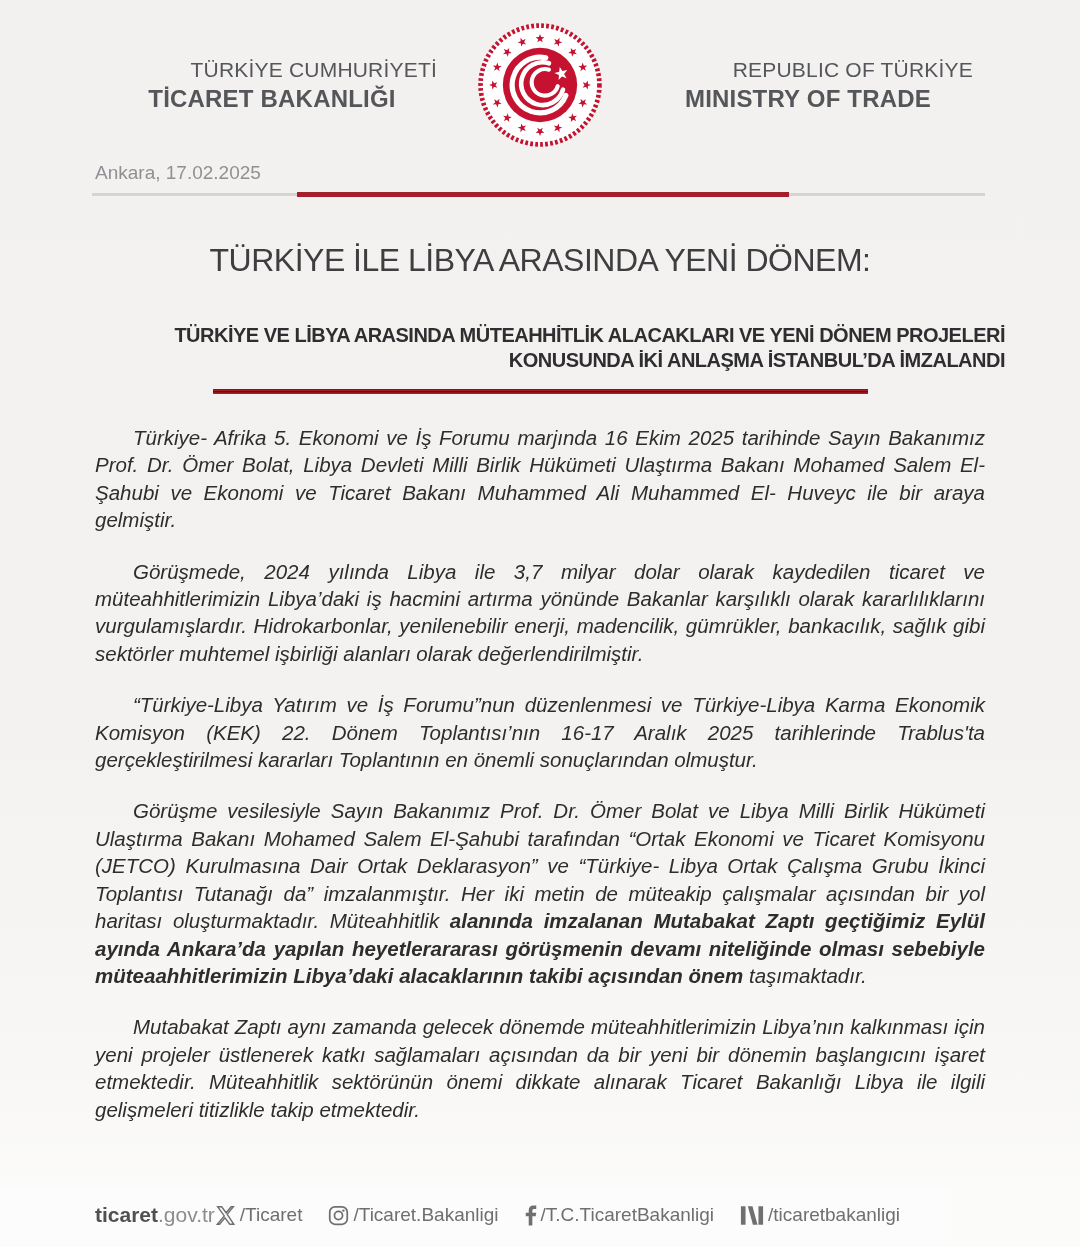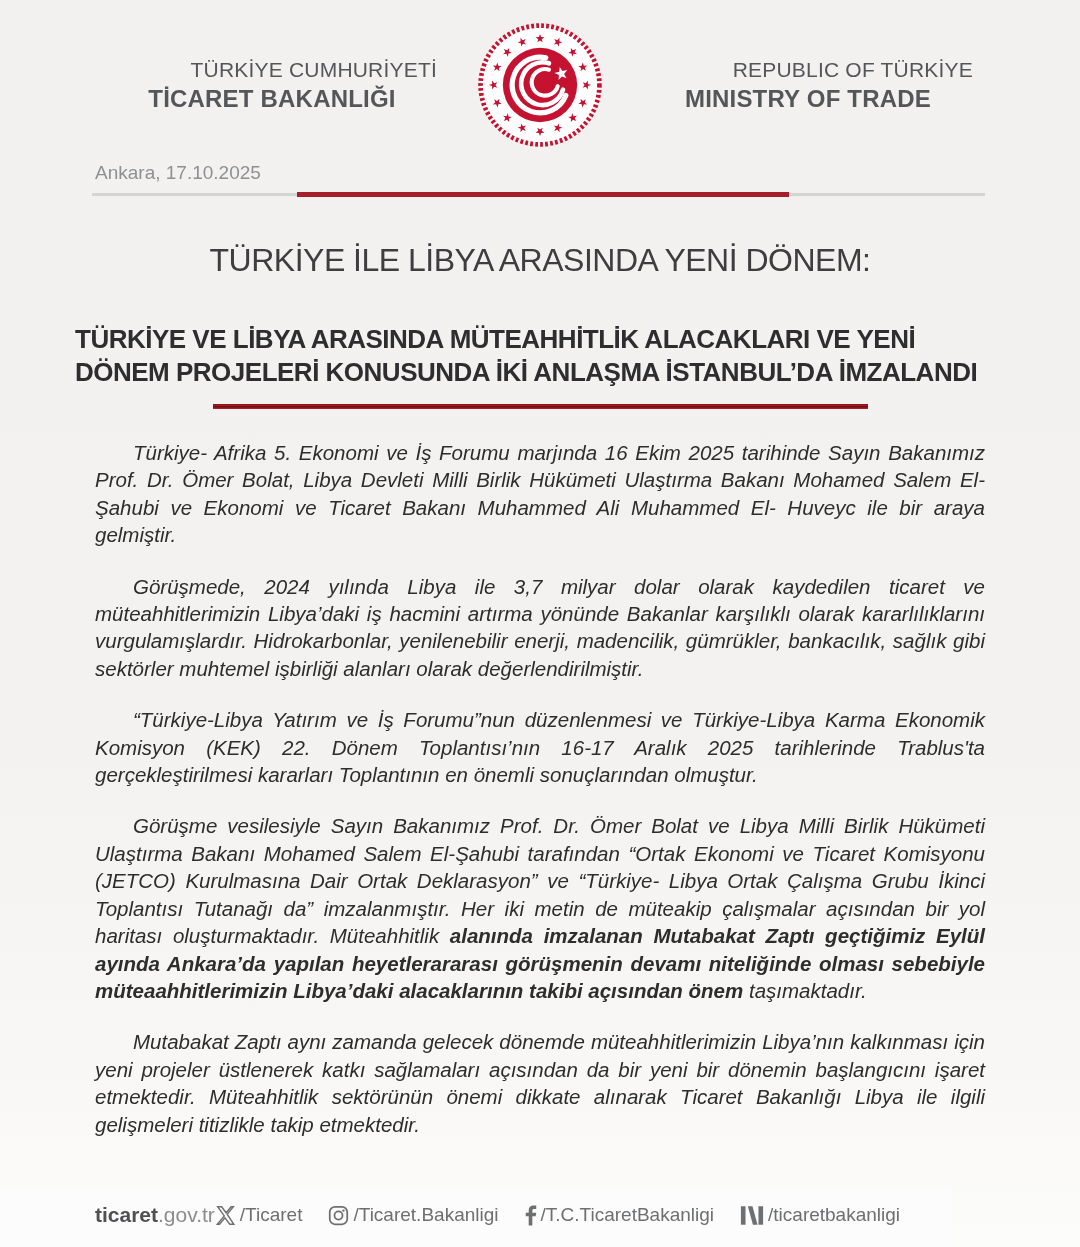--- a/index.html
+++ b/index.html
@@ -38,22 +38,22 @@
   .top-divider .red-seg {
     position: absolute; top: 0; left: 23%; width: 55%; height: 5px; background: #a51e2b;
   }
 
   
   .kicker {
     margin-top: 44px; text-align: center;
     font-size: 32px; font-weight: 500; color: #3e3e40; letter-spacing: -0.5px;
   }
   .headline {
-    margin: 44px auto 0; max-width: 930px; text-align: left;
-    font-size: 26px; font-weight: 700; color: #2e2e30;
+    margin: 44px auto 0; max-width: 930px; text-align: right;
+    font-size: 20px; font-weight: 700; color: #2e2e30;
     line-height: 1.25; letter-spacing: -0.5px;
   }
   .headline-underline {
     margin: 16px auto 0; width: 655px; height: 5px;
     background: linear-gradient(180deg, #7d1119 0%, #b01d24 35%, #55070c 55%, #b01d24 80%);
   }
 
   
   .body-text { margin: 30px 95px 8px 95px; font-style: italic; }
   .body-text p {
@@ -123,21 +123,21 @@
         <path d="M0,-5 L1.18,-1.62 4.76,-1.55 1.9,0.62 2.94,4.05 0,2 -2.94,4.05 -1.9,0.62 -4.76,-1.55 -1.18,-1.62 Z" transform="translate(26,0) scale(1.5) rotate(15)" fill="#ffffff"></path>
       </g>
     </svg>
 
     <div class="org-block">
       <div class="org-line1">REPUBLIC OF TÜRKİYE</div>
       <div class="org-line2">MINISTRY OF TRADE</div>
     </div>
   </div>
 
-  <div class="dateline">Ankara, 17.10.2025</div>
+  <div class="dateline">Ankara, 17.02.2025</div>
 
   <div class="top-divider">
     <div class="base"></div>
     <div class="red-seg"></div>
   </div>
 
   <div class="kicker">TÜRKİYE İLE LİBYA ARASINDA YENİ DÖNEM:</div>
   <div class="headline">TÜRKİYE VE LİBYA ARASINDA MÜTEAHHİTLİK ALACAKLARI VE YENİ DÖNEM PROJELERİ KONUSUNDA İKİ ANLAŞMA İSTANBUL’DA İMZALANDI</div>
   <div class="headline-underline"></div>
 

